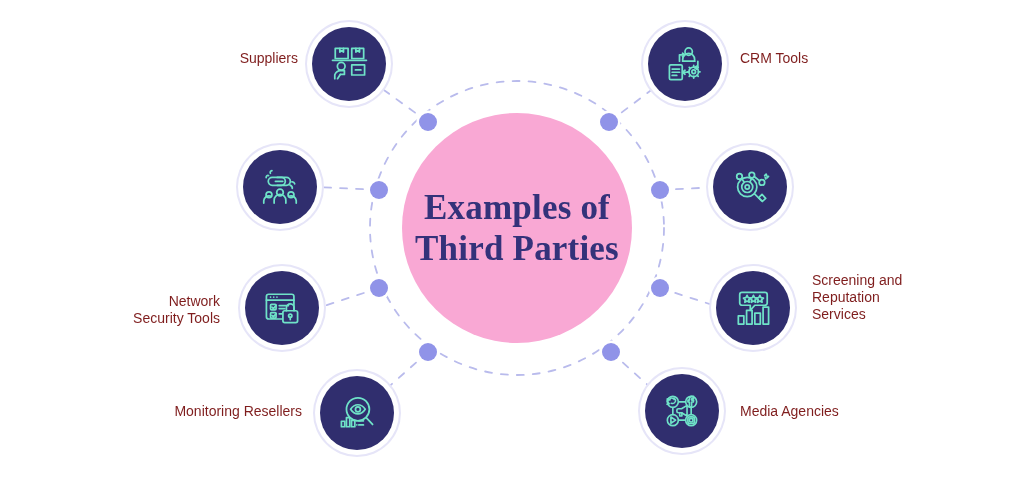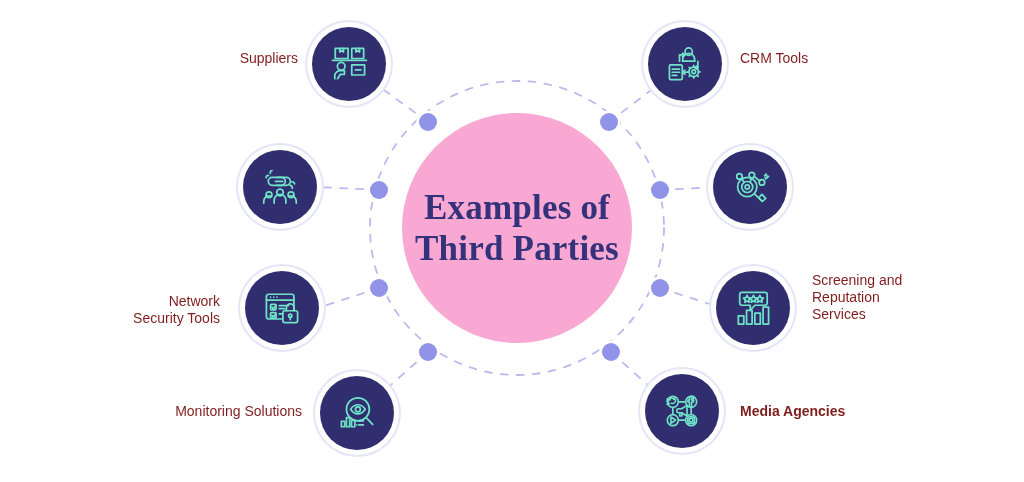--- a/index.html
+++ b/index.html
@@ -200,21 +200,21 @@
         <rect x="7" y="33" width="3.6" height="6"></rect>
         <rect x="12.5" y="29" width="3.6" height="10"></rect>
         <rect x="18" y="32" width="3.6" height="7"></rect>
         <line x1="26" y1="32.5" x2="31" y2="32.5"></line>
         <circle cx="23.8" cy="32.5" r=".9" fill="#6FE3C8" stroke="none"></circle>
         <line x1="26" y1="37" x2="31" y2="37"></line>
         <circle cx="23.8" cy="37" r=".9" fill="#6FE3C8" stroke="none"></circle>
       </svg>
     </span>
   </div>
-  <div class="label right-align" style="left:56px; top:403px; width:246px;">Monitoring Solutions</div>
+  <div class="label right-align" style="left:56px; top:403px; width:246px;">Monitoring Resellers</div>
 
   <div class="node" style="left:648px; top:27px;">
     <span>
       <svg width="44" height="44" viewBox="0 0 48 48" fill="none" stroke="#6FE3C8" stroke-width="1.9" stroke-linecap="round" stroke-linejoin="round">
         <circle cx="28" cy="10.5" r="4"></circle>
         <path d="M21.5 21v-2a6.5 6.5 0 0 1 13 0v2z"></path>
         <line x1="21.5" y1="21" x2="34.5" y2="21"></line>
         <path d="M18 21v-7h5.5"></path>
         <path d="M21.3 12.3L23.8 14l-2.5 1.8"></path>
         <path d="M38 21v7h-3"></path>
@@ -285,15 +285,15 @@
         <path d="M11.9 30.6l5.2 3.4-5.2 3.4z"></path>
         <circle cx="34" cy="34" r="6" fill="#302E6E"></circle>
         <rect x="30.4" y="30.4" width="7.2" height="7.2" rx="2.2"></rect>
         <circle cx="34" cy="34" r="2"></circle>
         <circle cx="36.1" cy="31.8" r=".6" fill="#6FE3C8" stroke="none"></circle>
         <path d="M20 21.5h3.5l6-3.6v11.6l-6-3.6H20a1.6 1.6 0 0 1-1.6-1.6v-1.2A1.6 1.6 0 0 1 20 21.5z" fill="#302E6E"></path>
         <path d="M21.5 25.9v3.6h2.4v-3.6"></path>
       </svg>
     </span>
   </div>
-  <div class="label left-align" style="left:740px; top:403px; width:250px;font-weight:bold;">Media Agencies</div>
+  <div class="label left-align" style="left:740px; top:403px; width:250px;">Media Agencies</div>
 
 </div>
 
 </body></html>

